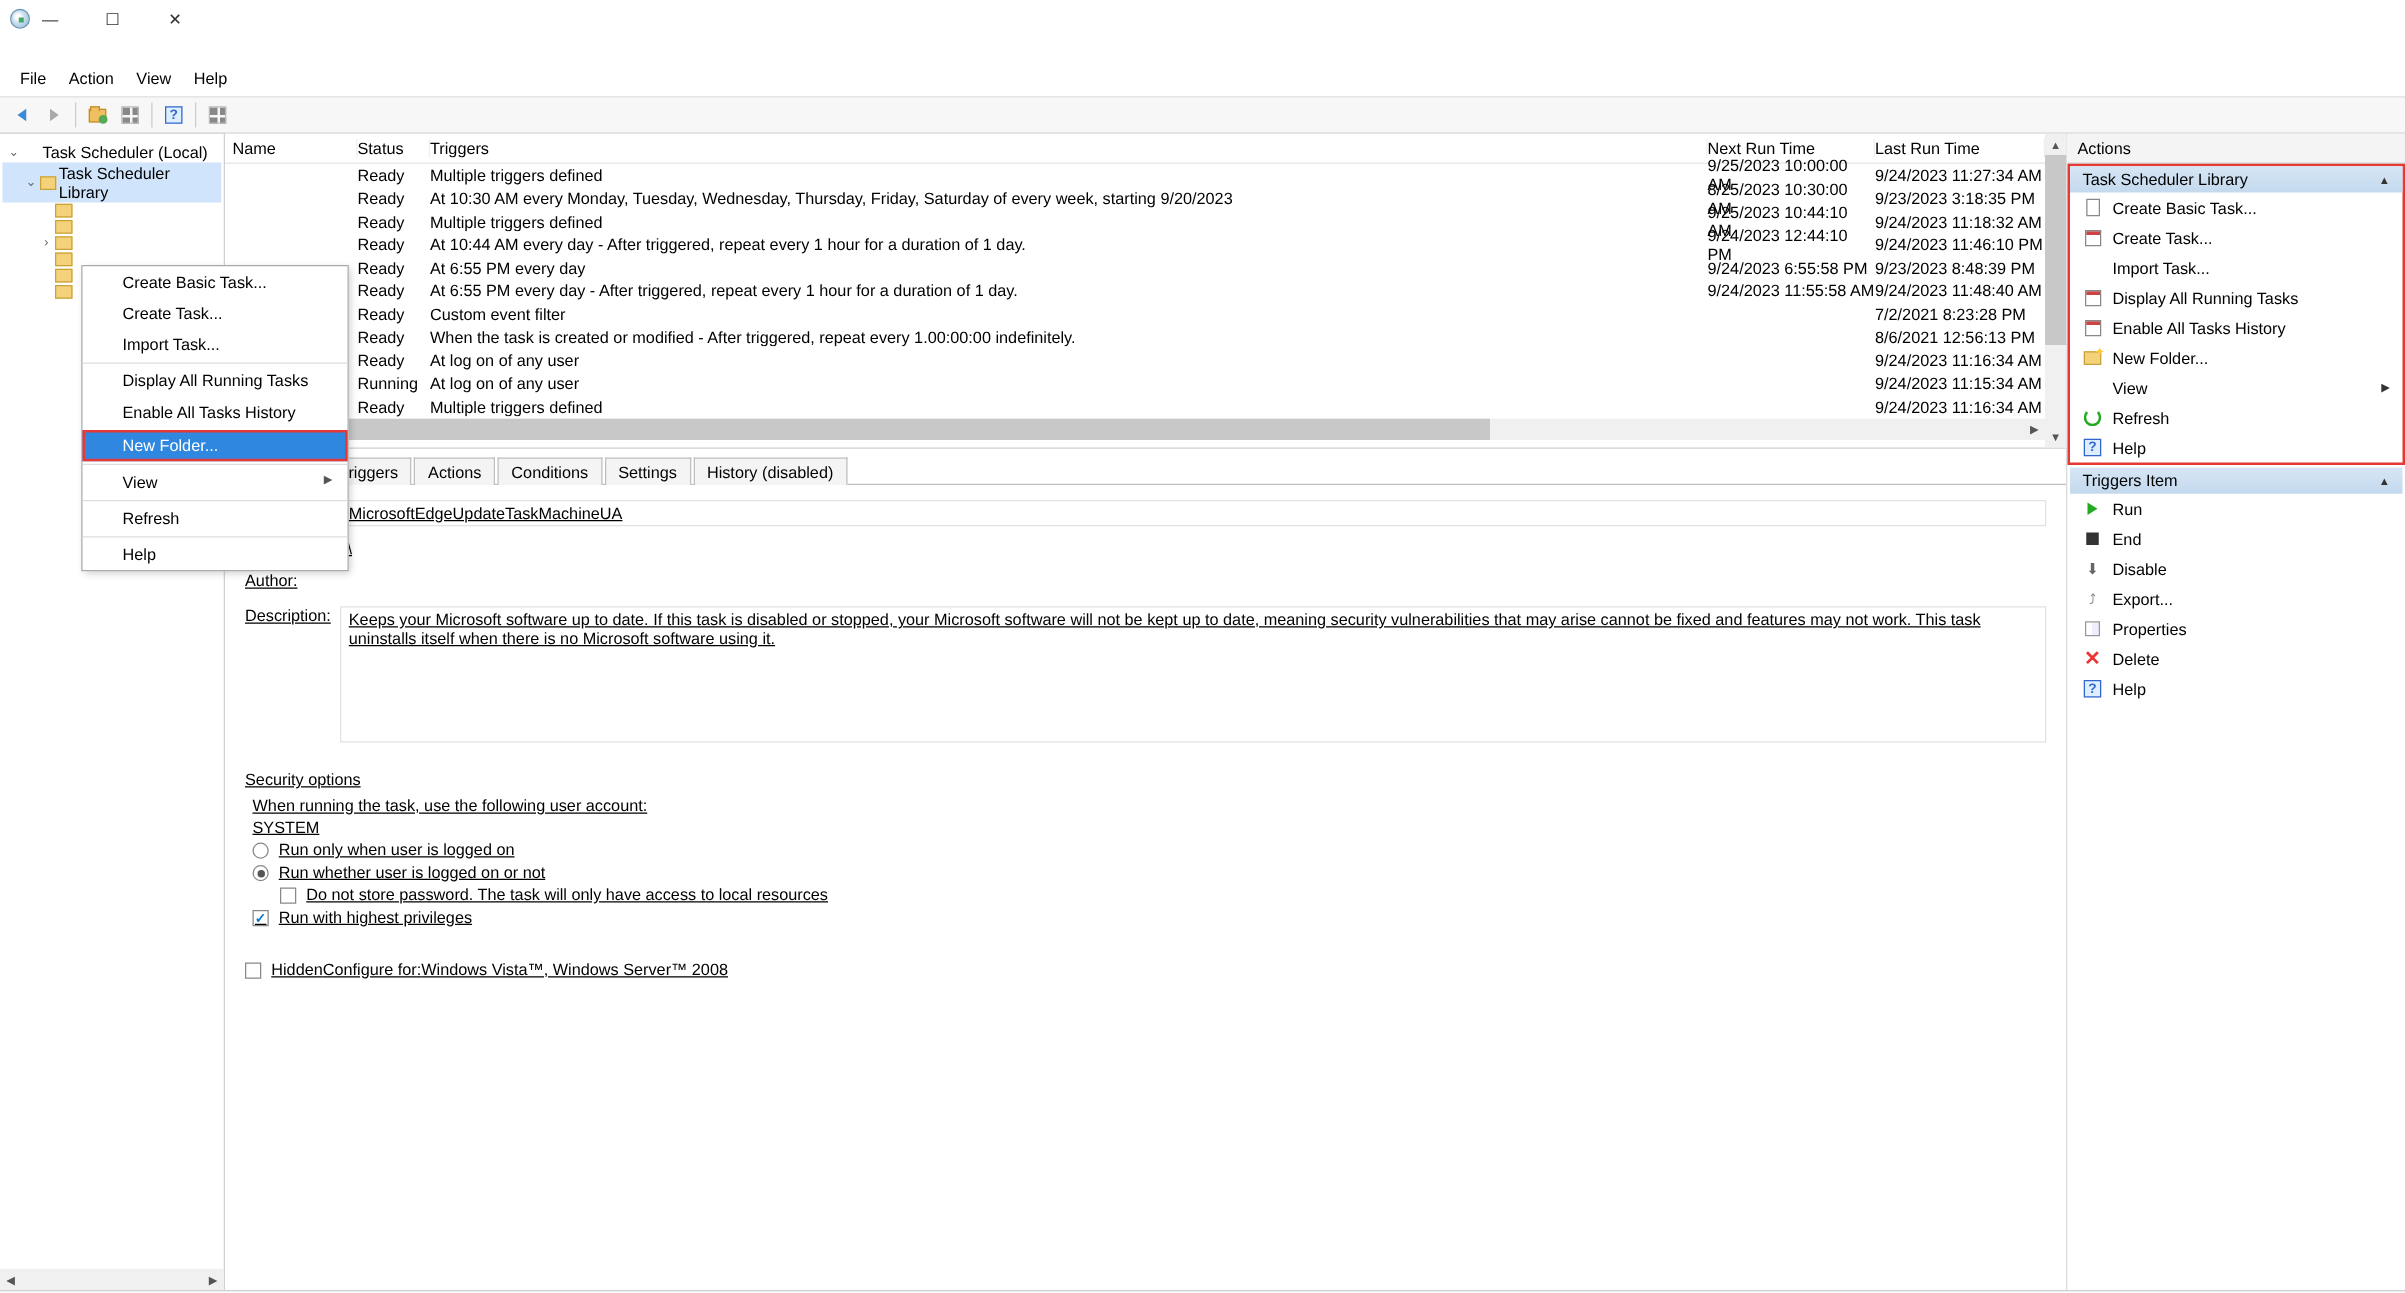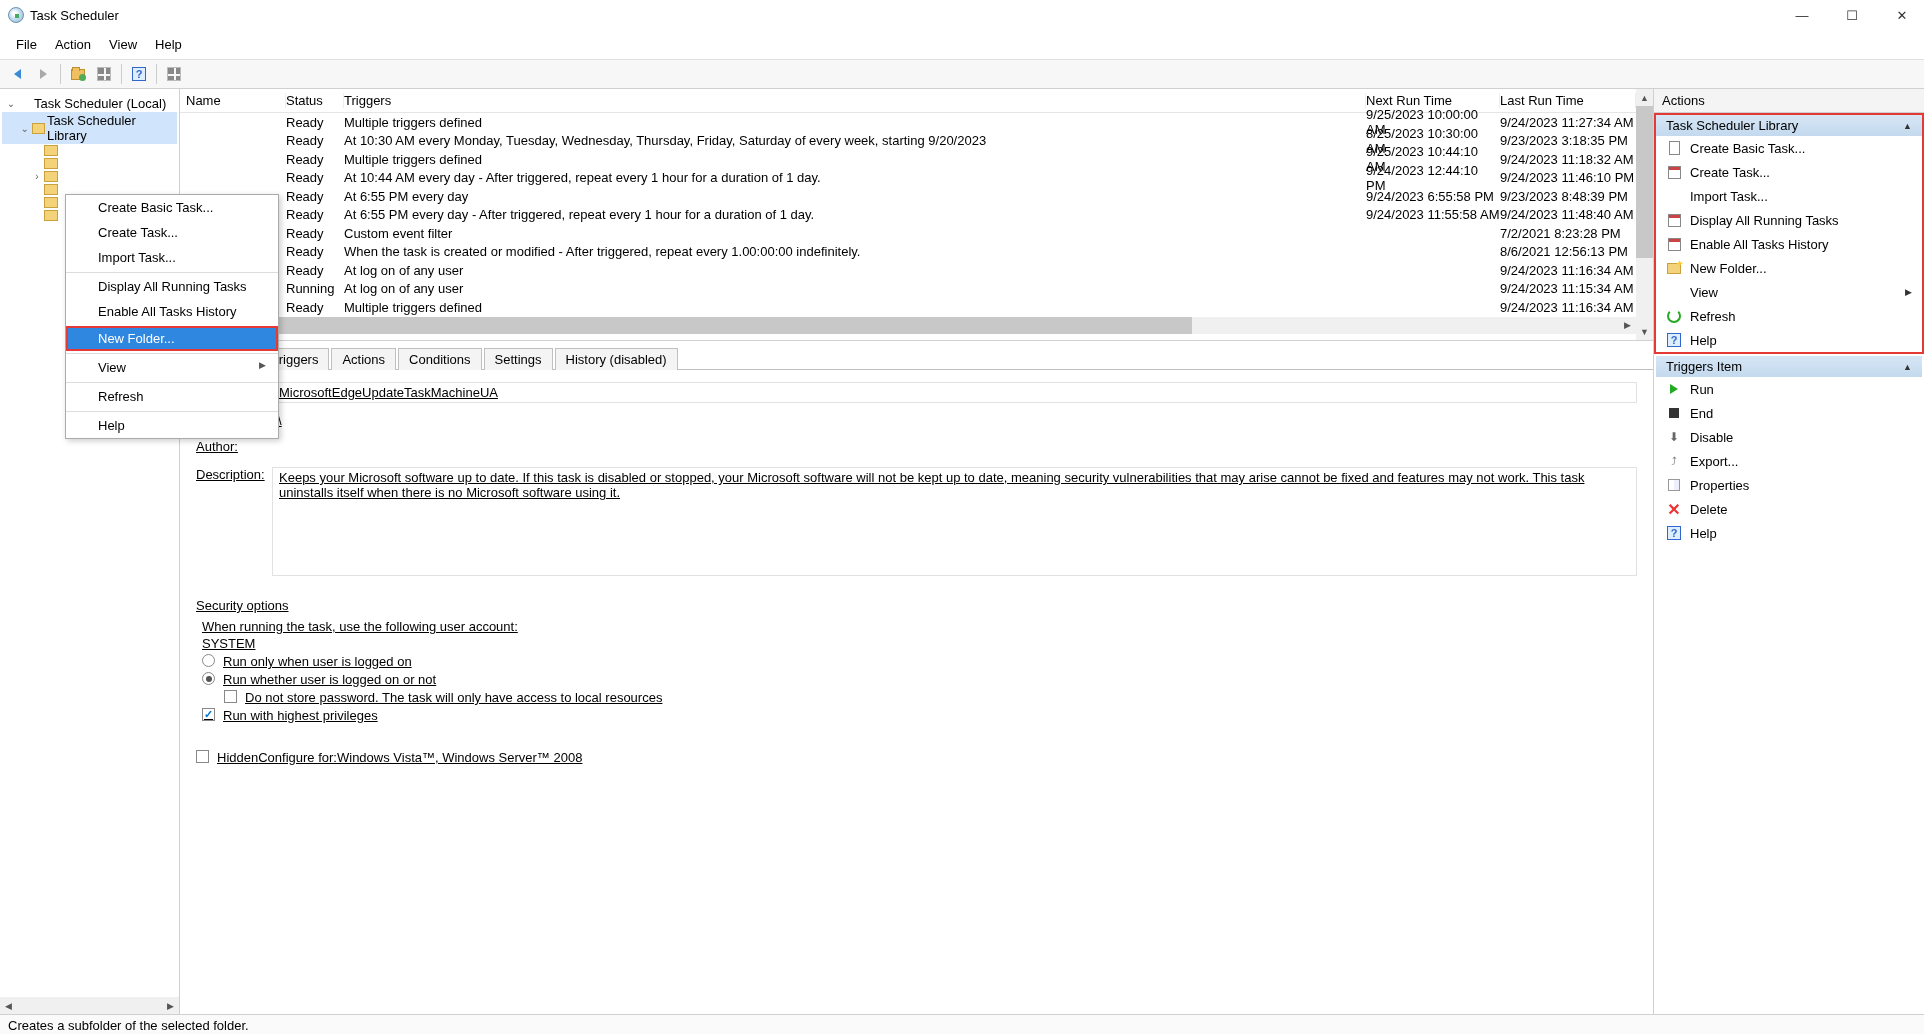--- a/index.html
+++ b/index.html
@@ -3,21 +3,21 @@
 <meta charset="utf-8">
 <style>
 * { box-sizing: border-box; margin: 0; padding: 0; font-family: "Segoe UI", Tahoma, sans-serif; font-size: 13px; }
 body { background: #fff; color: #000; overflow: hidden; }
 .titlebar { display: flex; align-items: center; height: 30px; padding: 0 8px; border-bottom: 0px solid #ddd; }
 .titlebar .app-icon { width: 16px; height: 16px; margin-right: 6px; border-radius: 50%; background: radial-gradient(circle at 40% 40%, #fff 15%, #cce0f0 40%, #8bb7d6 100%); border: 1px solid #6a93b0; position: relative; }
 .titlebar .app-icon::after { content:''; position:absolute; left:45%; top:45%; width:4px; height:4px; background:#4a6; transform-origin:left top; }
 .titlebar .title { flex: 1; }
 .winbtns { display: flex; gap: 30px; margin-right:4px; }
 .winbtn { width: 20px; height: 20px; display:flex; align-items:center; justify-content:center; color:#333; }
-.menubar { display: flex; gap: 2px; padding: 4px 8px; }
+.menubar { display: flex; gap: 2px; padding: 4px 8px; margin-top: 18px; }
 .menubar .menuitem { padding: 3px 8px; }
 .toolbar { display: flex; align-items:center; gap:4px; padding: 3px 6px; border-top: 1px solid #e0e0e0; border-bottom: 1px solid #d0d0d0; background: #f7f7f7; }
 .tb-btn { width:22px; height:22px; display:flex; align-items:center; justify-content:center; }
 .tb-sep { width:1px; height:20px; background:#ccc; margin: 0 2px; }
 .arrow-left{ width:0;height:0;border-top:5px solid transparent;border-bottom:5px solid transparent;border-right:7px solid #3a8ad6;}
 .arrow-right{ width:0;height:0;border-top:5px solid transparent;border-bottom:5px solid transparent;border-left:7px solid #aaa;}
 .ico-folder{width:14px;height:11px;background:#f0c060;border:1px solid #c09030;position:relative}
 .ico-folder::before{content:'';position:absolute;top:-3px;left:0;width:6px;height:3px;background:#f0c060;border:1px solid #c09030;border-bottom:none}
 .ico-folder.green::after{content:'';position:absolute;right:-2px;bottom:-2px;width:7px;height:7px;background:#5a5;border-radius:50%}
 .ico-grid{width:14px;height:14px;background:linear-gradient(#888,#888) 0 0/6px 6px no-repeat,linear-gradient(#888,#888) 8px 0/6px 6px no-repeat,linear-gradient(#888,#888) 0 8px/6px 6px no-repeat,linear-gradient(#888,#888) 8px 8px/6px 6px no-repeat;border:1px solid #bbb}
@@ -51,21 +51,21 @@
 .hscroll-task .sb-btn{width:17px;display:flex;align-items:center;justify-content:center;color:#555;font-size:9px}
 .tabs { display:flex; border-bottom:1px solid #c0c0c0; padding: 6px 10px 0 10px;}
 .tab { padding: 3px 10px; border:1px solid #c0c0c0; border-bottom:none; background:#f4f4f4; margin-right:2px; position:relative; top:1px;}
 .tab.active{ background:#fff; }
 .tabbody { flex:1; padding: 12px 16px; overflow:hidden;text-decoration:underline;}
 .frow { display:flex; margin-bottom: 8px; }
 .frow .lbl{width:76px}
 .frow .fld{flex:1;border:1px solid #e2e2e2;padding:2px 6px;background:#fff;min-height:20px}
 .frow .fld.multi{height:109px}
 .secopt{margin-top:22px}
-.radio,.check{display:flex;align-items:flex-start;gap:8px;margin:3px 0 3px 6px}
+.radio,.check{display:flex;align-items:flex-end;gap:8px;margin:3px 0 3px 6px}
 .radio .r{width:13px;height:13px;border:1px solid #888;border-radius:50%;display:flex;align-items:center;justify-content:center}
 .radio .r.on::after{content:'';width:6px;height:6px;background:#555;border-radius:50%}
 .check .c{width:13px;height:13px;border:1px solid #888;display:flex;align-items:center;justify-content:center;color:#0078d4;font-size:11px;font-weight:bold}
 .check .c.on::after{content:'✓'}
 .actions { width:270px; background:#fff;}
 .act-head{background:#f4f4f4;padding:4px 8px;border-bottom:1px solid #d0d0d0;font-weight:normal}
 .act-group{border:2px solid #e53935 ;margin:0;}
 .act-group-noborder{border:2px solid transparent }
 .act-title{background:linear-gradient(#d6e6f5,#c4d9ee);padding:3px 10px;display:flex;align-items:center}
 .act-title .arrw{margin-left:auto;font-size:9px;color:#333}
@@ -88,21 +88,20 @@
 .ctx .citem.sep{border-top:1px solid #ddd;margin-top:2px;padding-top:6px}
 .ctx .citem.hl{background:#2f87e0;color:#fff;border:2px solid #e53935;padding:3px 10px 3px 30px}
 .ctx .citem .arrw{float:right;font-size:9px;color:#555}
 .status { height:22px; border-top:1px solid #d0d0d0; padding:3px 8px; background:#fafafa;}
 </style>
 </head>
 <body>
 
 <div class="titlebar">
   <div class="app-icon"></div>
-  <div class="title">Task Scheduler</div>
   <div class="winbtns">
     <div class="winbtn">—</div>
     <div class="winbtn">☐</div>
     <div class="winbtn">✕</div>
   </div>
 </div>
 
 <div class="menubar">
   <div class="menuitem">File</div>
   <div class="menuitem">Action</div>

